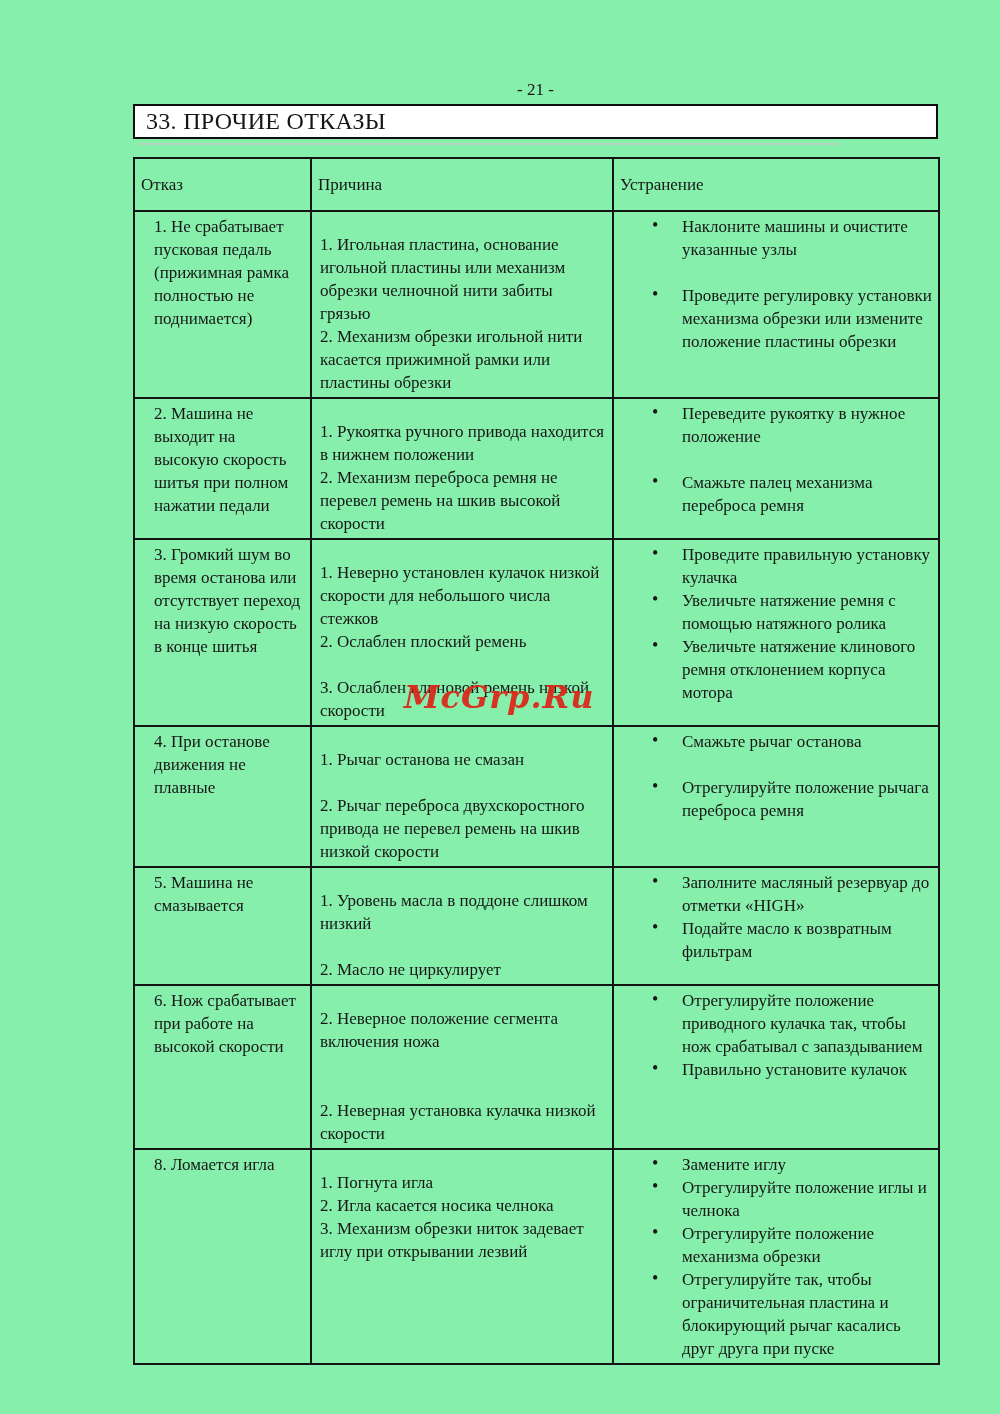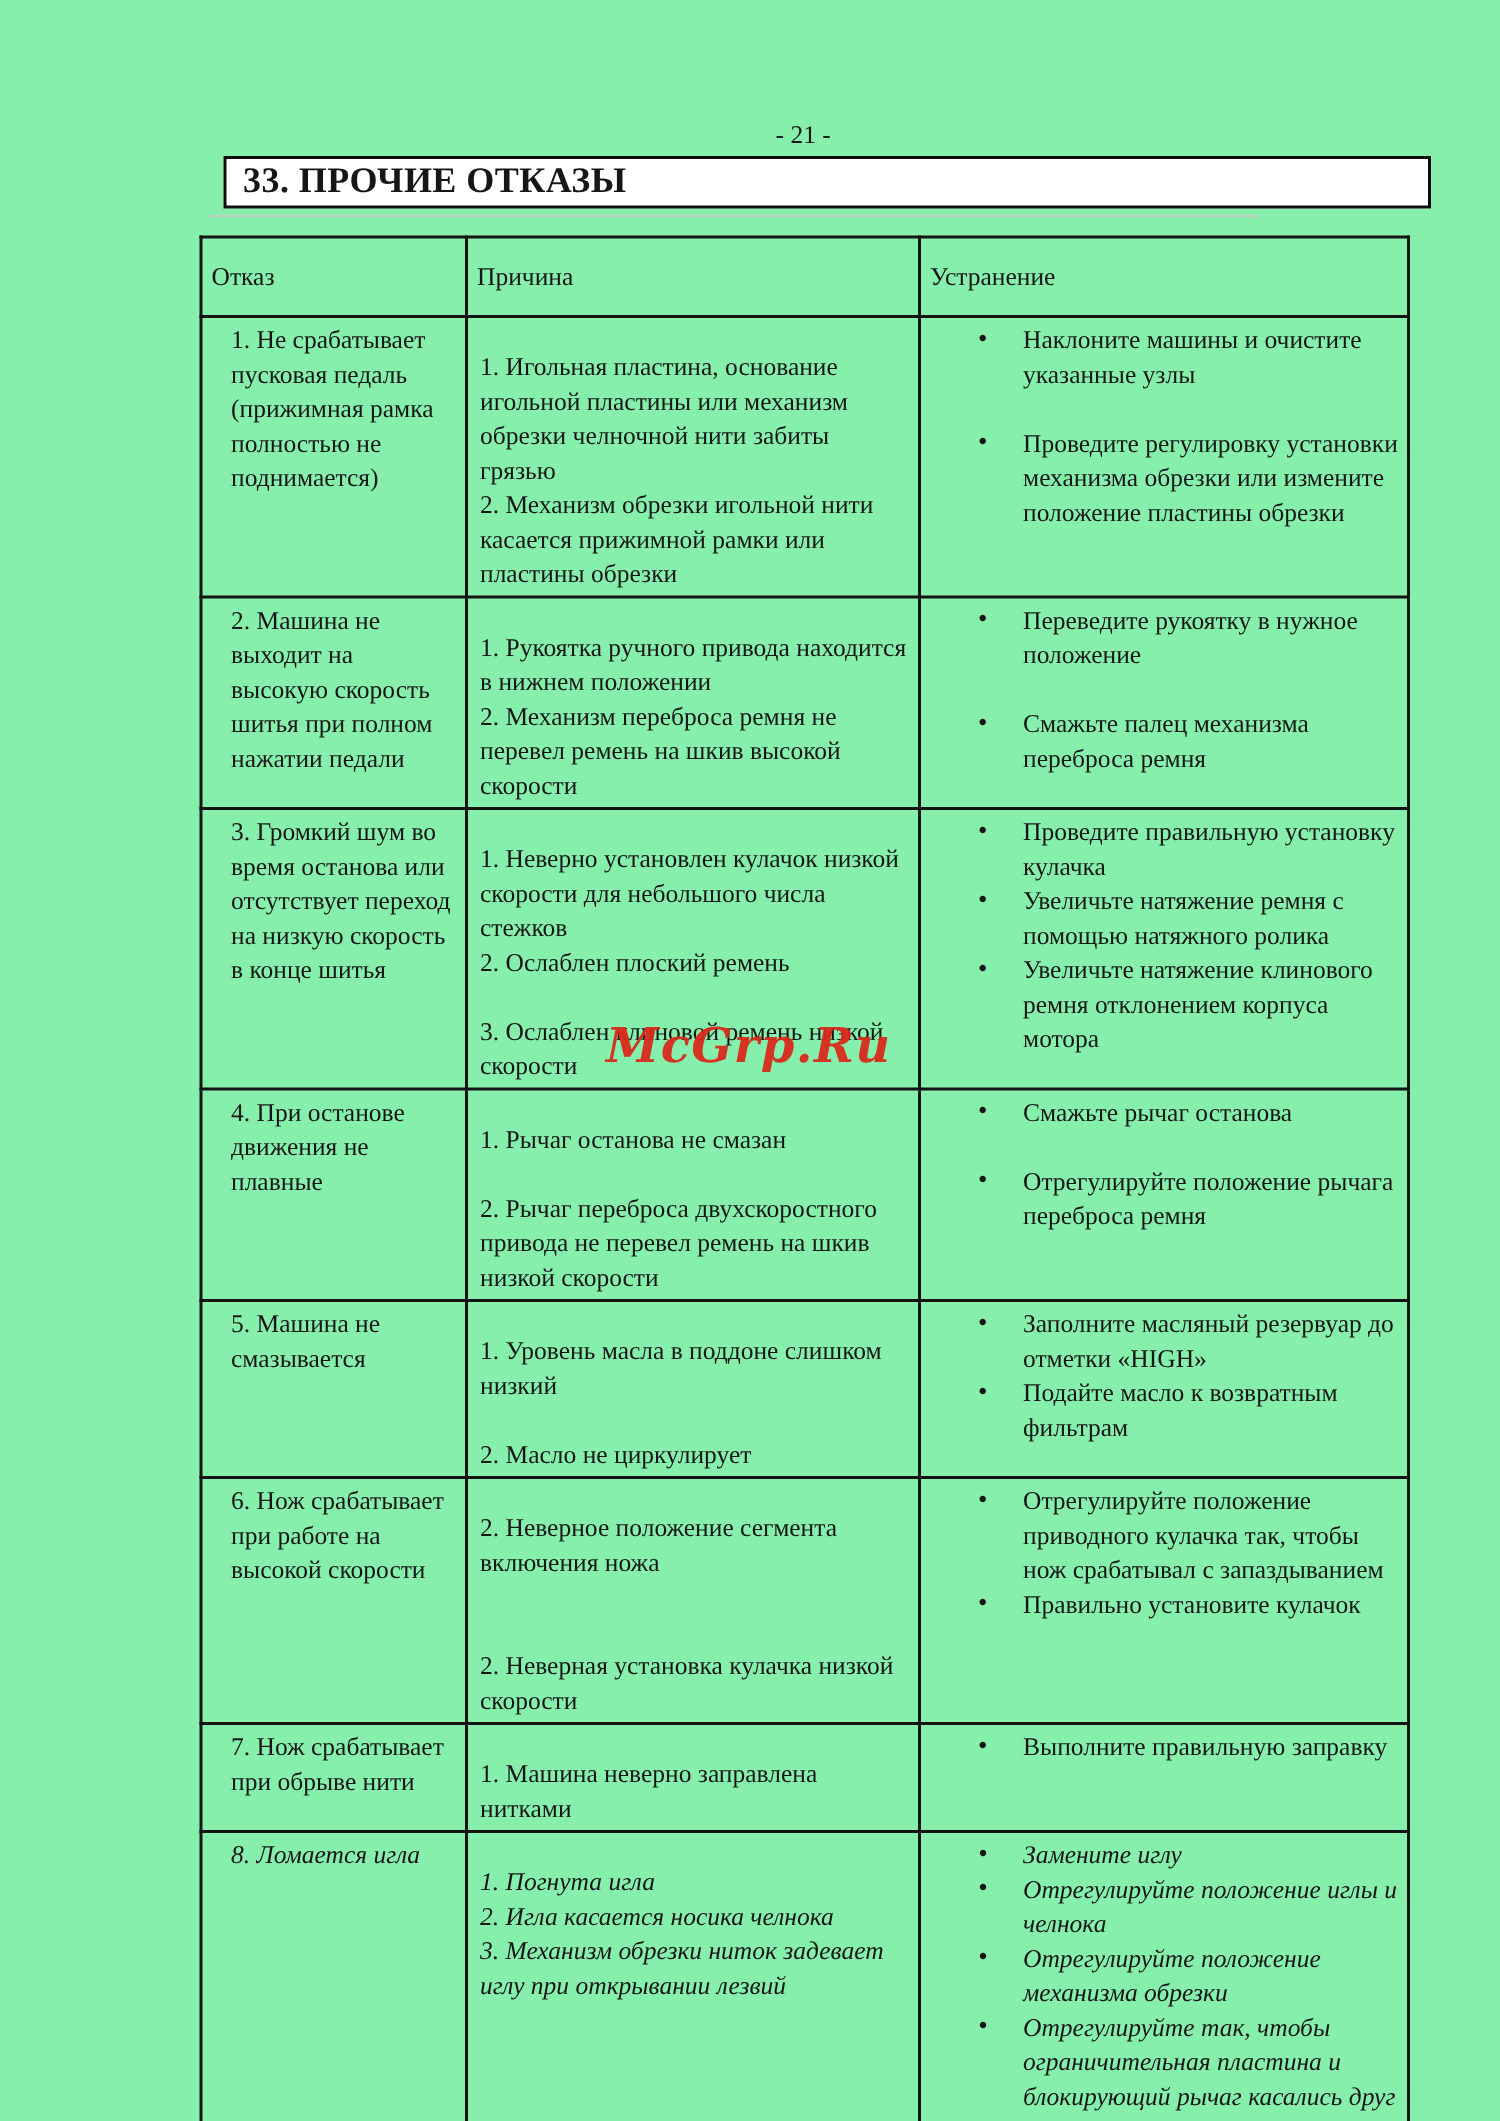--- a/index.html
+++ b/index.html
@@ -18,26 +18,25 @@
     text-align:center;
     font-size:17px;
   }
   .title-box{
     position:absolute;
     left:133px; top:104px; width:805px; height:35px;
     box-sizing:border-box;
     border:2px solid #0e0e0e;
     background:#fff;
     font-size:24px;
-    font-weight:bold;
+    font-weight:normal;
     line-height:30px;
     padding-left:11px;
     letter-spacing:0.3px;
     z-index:2;
-    margin-left:16px;
   }
   .title-shadow{
     position:absolute;
     left:140px; top:143px; width:700px; height:2px;
     background:#c9c9c9;
     opacity:0.7;
   }
   table.fault-table{
     position:absolute;
     left:133px; top:157px;
@@ -203,31 +202,20 @@
             <div class="blank"></div>
             <div class="para">2. Неверная установка кулачка низкой скорости</div>
           </td>
           <td class="remedy-cell">
             <div class="bullet-item"><span class="bullet-glyph">•</span><span class="bullet-text">Отрегулируйте положение приводного кулачка так, чтобы нож срабатывал с запаздыванием</span></div>
             <div class="bullet-item"><span class="bullet-glyph">•</span><span class="bullet-text">Правильно установите кулачок</span></div>
           </td>
         </tr>
         <tr>
           <td class="failure-cell">
-            <div class="para">7. Нож срабатывает при обрыве нити</div>
-          </td>
-          <td class="cause-cell">
-            <div class="para">1. Машина неверно заправлена нитками</div>
-          </td>
-          <td class="remedy-cell">
-            <div class="bullet-item"><span class="bullet-glyph">•</span><span class="bullet-text">Выполните правильную заправку</span></div>
-          </td>
-        </tr>
-        <tr>
-          <td class="failure-cell">
             <div class="para">8. Ломается игла</div>
           </td>
           <td class="cause-cell">
             <div class="para">1. Погнута игла</div>
             <div class="para">2. Игла касается носика челнока</div>
             <div class="para">3. Механизм обрезки ниток задевает иглу при открывании лезвий</div>
           </td>
           <td class="remedy-cell">
             <div class="bullet-item"><span class="bullet-glyph">•</span><span class="bullet-text">Замените иглу</span></div>
             <div class="bullet-item"><span class="bullet-glyph">•</span><span class="bullet-text">Отрегулируйте положение иглы и челнока</span></div>

